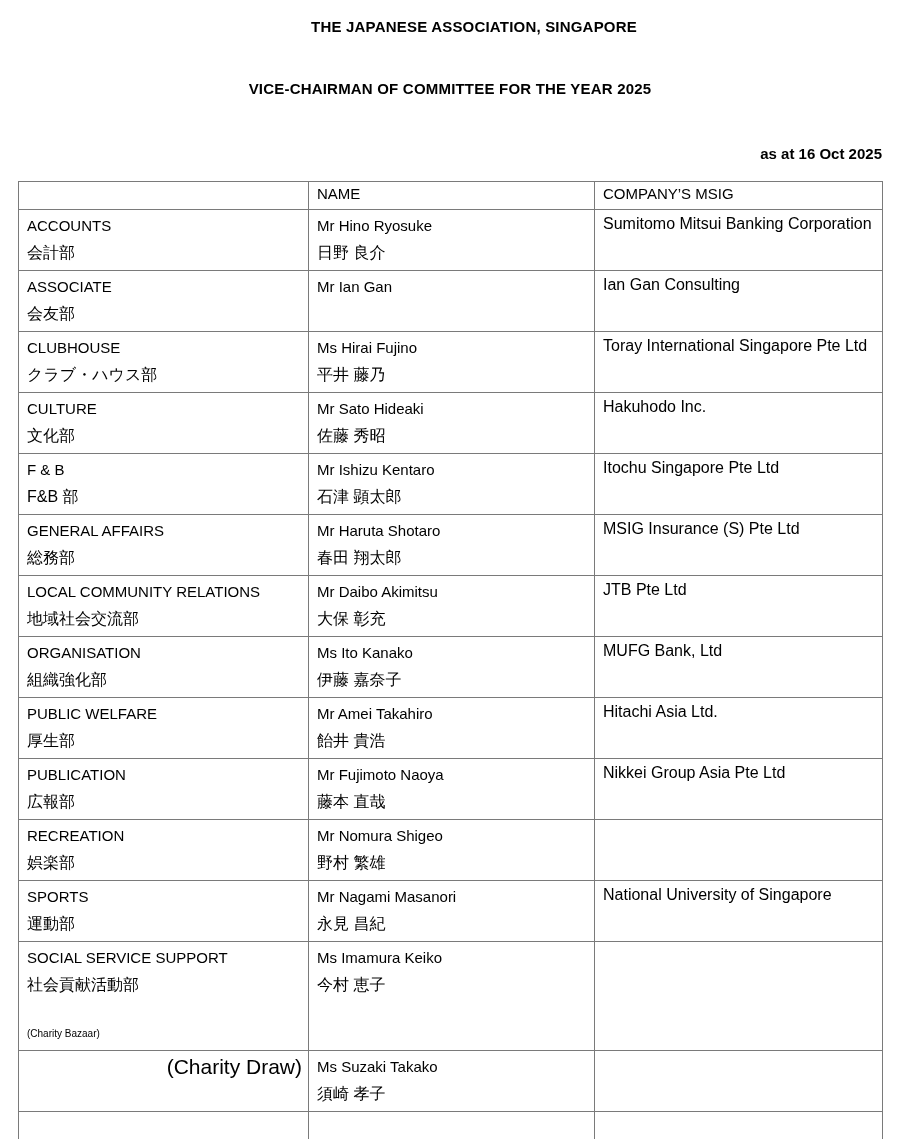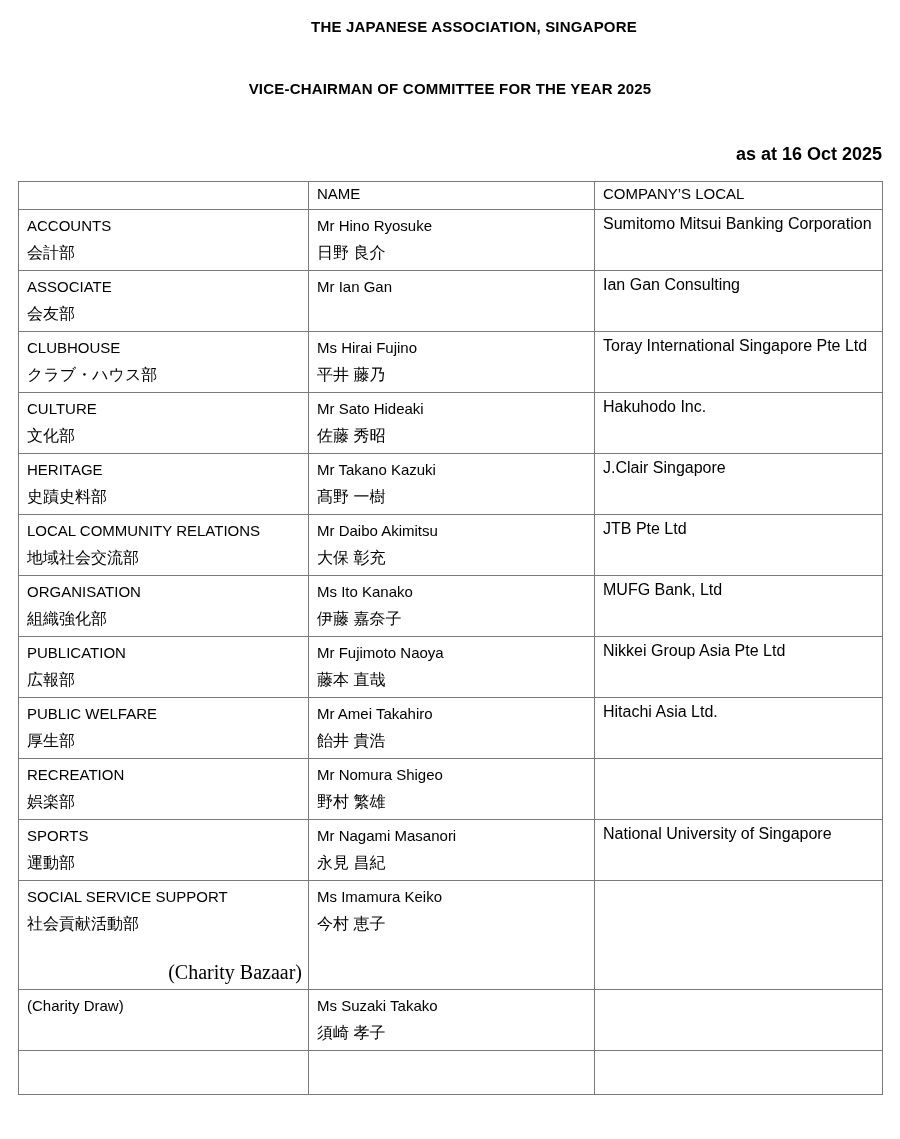--- a/index.html
+++ b/index.html
@@ -38,21 +38,21 @@
     font-weight: bold;
     font-size: 15px;
     letter-spacing: 0.2px;
     margin: 17px;
     padding-top: 25px;
     line-height: 20px;
   }
   .as-at {
     text-align: right;
     font-weight: bold;
-    font-size: 18px;
+    font-size: 15px;
     margin: 0;
     padding-top: 28px;
     padding-right: 18px;
     line-height: 20px;
   }
 
   
   .table-wrap {
     padding-top: 17px;
     padding-left: 18px;
@@ -100,32 +100,31 @@
   }
   .company {
     font-size: 16px;
     line-height: 18px;
     padding-top: 3px;
   }
 
   
   tr.sss-row td.dept-cell { height: 102px; }
   .sss-sub {
-    font-size: 20px;
+    font-size: 10px;
+    line-height: 27px;
+    padding-top: 21px;
+    white-space: nowrap;
+  }
+  .sss-name-pad { padding-top: 48px; }
+
+  .sub-only {
+    font-size: 21px;
     line-height: 27px;
     text-align: right;
-    padding-top: 21px;
-    white-space: nowrap;
-    font-family: Liberation Serif, serif;
-  }
-  .sss-name-pad { padding-top: 48px; }
-
-  .sub-only {
-    font-size: 15px;
-    line-height: 27px;
     white-space: nowrap;
   }
 
   tr.vol-row td { height: 38px; }
 </style>
 </head>
 <body>
 
 <div class="page">
 
@@ -143,21 +142,21 @@
       <tbody id="table-body">
 
       <tr class="head-row">
             <td>
               <div class="hdr-text"></div>
             </td>
             <td>
               <div class="hdr-text">NAME</div>
             </td>
             <td>
-              <div class="hdr-text">COMPANY’S LOCAL</div>
+              <div class="hdr-text">COMPANY’S MSIG</div>
             </td>
           </tr>
           <tr class="body-row">
             <td class="dept-cell">
               <div class="dept-en">ACCOUNTS</div>
               <div class="dept-jp">会計部</div>
             </td>
             <td class="name-cell">
               <div class="name-en">Mr Hino Ryosuke</div>
               <div class="name-jp">日野 良介</div>
@@ -200,29 +199,42 @@
             <td class="name-cell">
               <div class="name-en">Mr Sato Hideaki</div>
               <div class="name-jp">佐藤 秀昭</div>
             </td>
             <td class="company-cell">
               <div class="company">Hakuhodo Inc.</div>
             </td>
           </tr>
           <tr class="body-row">
             <td class="dept-cell">
-              <div class="dept-en">HERITAGE</div>
-              <div class="dept-jp">史蹟史料部</div>
-            </td>
-            <td class="name-cell">
-              <div class="name-en">Mr Takano Kazuki</div>
-              <div class="name-jp">髙野 一樹</div>
-            </td>
-            <td class="company-cell">
-              <div class="company">J.Clair Singapore</div>
+              <div class="dept-en">F &amp; B</div>
+              <div class="dept-jp">F&amp;B 部</div>
+            </td>
+            <td class="name-cell">
+              <div class="name-en">Mr Ishizu Kentaro</div>
+              <div class="name-jp">石津 顕太郎</div>
+            </td>
+            <td class="company-cell">
+              <div class="company">Itochu Singapore Pte Ltd</div>
+            </td>
+          </tr>
+          <tr class="body-row">
+            <td class="dept-cell">
+              <div class="dept-en">GENERAL AFFAIRS</div>
+              <div class="dept-jp">総務部</div>
+            </td>
+            <td class="name-cell">
+              <div class="name-en">Mr Haruta Shotaro</div>
+              <div class="name-jp">春田 翔太郎</div>
+            </td>
+            <td class="company-cell">
+              <div class="company">MSIG Insurance (S) Pte Ltd</div>
             </td>
           </tr>
           <tr class="body-row">
             <td class="dept-cell">
               <div class="dept-en">LOCAL COMMUNITY RELATIONS</div>
               <div class="dept-jp">地域社会交流部</div>
             </td>
             <td class="name-cell">
               <div class="name-en">Mr Daibo Akimitsu</div>
               <div class="name-jp">大保 彰充</div>
@@ -239,42 +251,42 @@
             <td class="name-cell">
               <div class="name-en">Ms Ito Kanako</div>
               <div class="name-jp">伊藤 嘉奈子</div>
             </td>
             <td class="company-cell">
               <div class="company">MUFG Bank, Ltd</div>
             </td>
           </tr>
           <tr class="body-row">
             <td class="dept-cell">
+              <div class="dept-en">PUBLIC WELFARE</div>
+              <div class="dept-jp">厚生部</div>
+            </td>
+            <td class="name-cell">
+              <div class="name-en">Mr Amei Takahiro</div>
+              <div class="name-jp">飴井 貴浩</div>
+            </td>
+            <td class="company-cell">
+              <div class="company">Hitachi Asia Ltd.</div>
+            </td>
+          </tr>
+          <tr class="body-row">
+            <td class="dept-cell">
               <div class="dept-en">PUBLICATION</div>
               <div class="dept-jp">広報部</div>
             </td>
             <td class="name-cell">
               <div class="name-en">Mr Fujimoto Naoya</div>
               <div class="name-jp">藤本 直哉</div>
             </td>
             <td class="company-cell">
               <div class="company">Nikkei Group Asia Pte Ltd</div>
-            </td>
-          </tr>
-          <tr class="body-row">
-            <td class="dept-cell">
-              <div class="dept-en">PUBLIC WELFARE</div>
-              <div class="dept-jp">厚生部</div>
-            </td>
-            <td class="name-cell">
-              <div class="name-en">Mr Amei Takahiro</div>
-              <div class="name-jp">飴井 貴浩</div>
-            </td>
-            <td class="company-cell">
-              <div class="company">Hitachi Asia Ltd.</div>
             </td>
           </tr>
           <tr class="body-row">
             <td class="dept-cell">
               <div class="dept-en">RECREATION</div>
               <div class="dept-jp">娯楽部</div>
             </td>
             <td class="name-cell">
               <div class="name-en">Mr Nomura Shigeo</div>
               <div class="name-jp">野村 繁雄</div>

